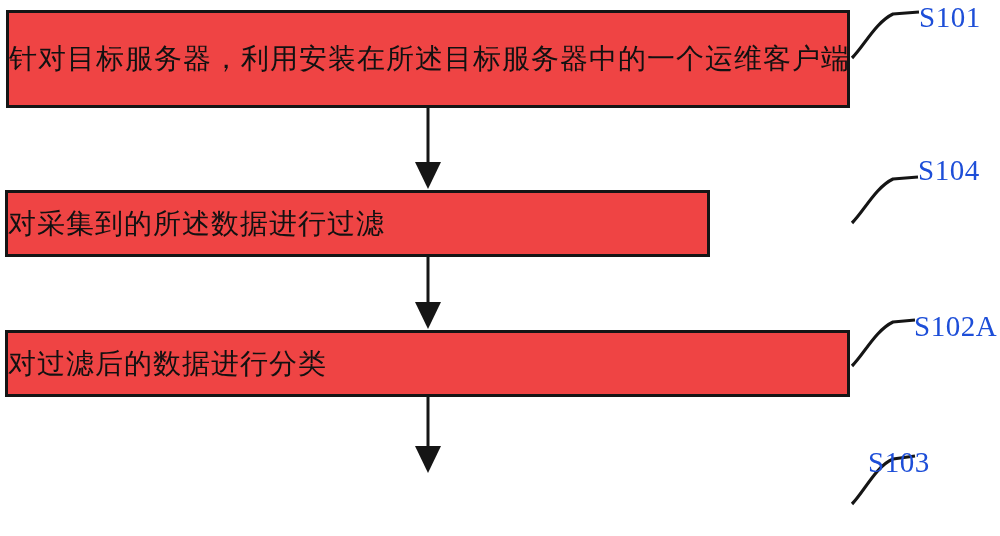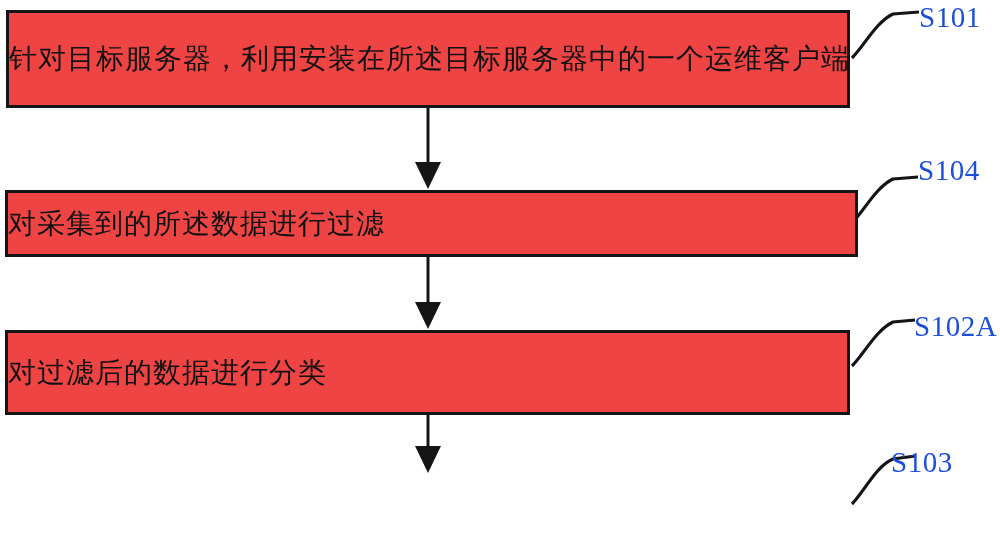--- a/index.html
+++ b/index.html
@@ -36,36 +36,36 @@
   }
   .flow-box .line {
     display: block;
     text-align: center;
     font-size: 28px;
     line-height: 38px;
     letter-spacing: 1px;
     white-space: nowrap;
   }
   .box-1 { left: 6px;  top: 10px;  width: 844px; height: 98px; }
-  .box-2 { left: 5px;  top: 190px; width: 853px; height: 67px; }
-  .box-3 { left: 5px;  top: 330px; width: 845px; height: 85px; }
+  .box-2 { left: 5px;  top: 190px; width: 705px; height: 67px; }
+  .box-3 { left: 5px;  top: 330px; width: 845px; height: 67px; }
   .box-4 { left: 5px;  top: 475px; width: 845px; height: 57px; }
   .step-label {
     position: absolute;
     font-size: 29px;
     line-height: 1;
     letter-spacing: 0.5px;
     white-space: nowrap;
     font-family: "Liberation Serif", "DejaVu Serif", serif;
     color: #1d4ed8;
   }
   .label-1 { left: 919px; top: 3px;   }
   .label-2 { left: 918px; top: 156px; }
   .label-3 { left: 914px; top: 312px; }
-  .label-4 { left: 891px; top: 448px; }
+  .label-4 { left: 868px; top: 448px; }
 </style>
 </head>
 <body>
 
 <div class="figure-canvas">
 
   <svg class="svg-layer" viewBox="0 0 1000 536" xmlns="http://www.w3.org/2000/svg">
 
     <g>
       <line x1="428" y1="108" x2="428" y2="166" stroke="#151515" stroke-width="3"></line>

